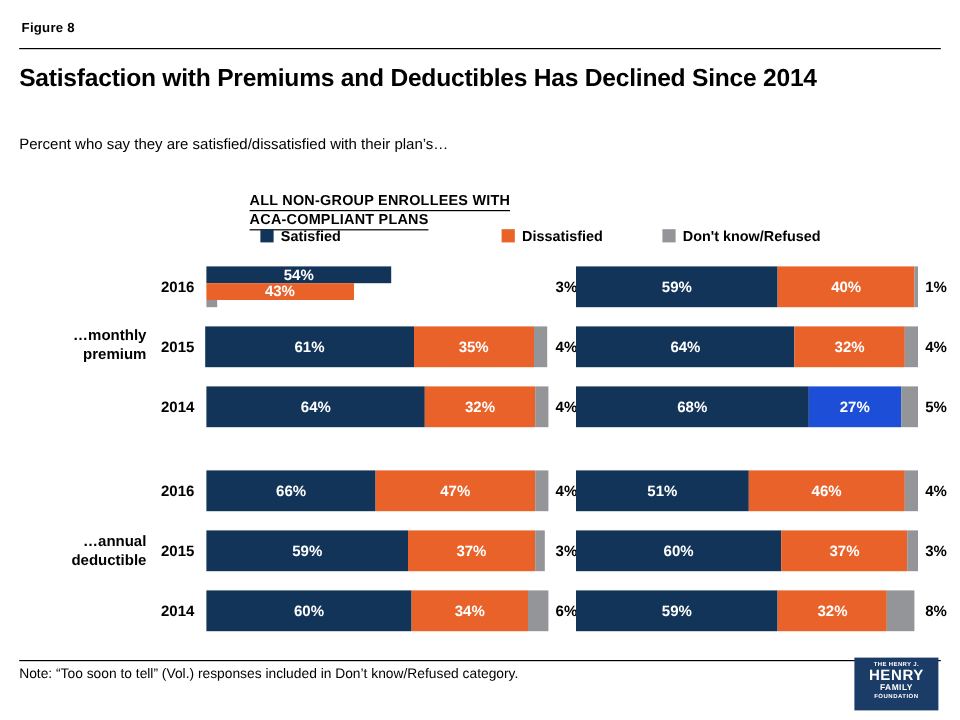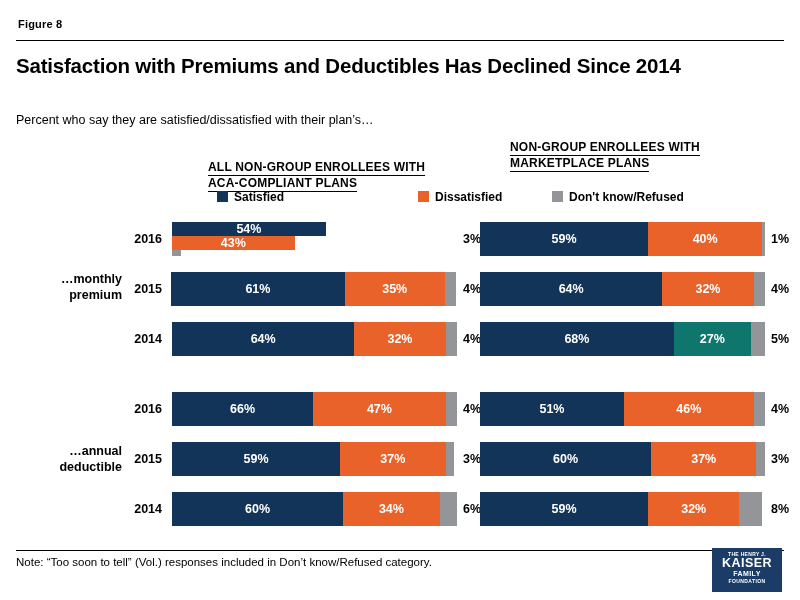--- a/index.html
+++ b/index.html
@@ -195,24 +195,20 @@
   <div class="fig-label">Figure 8</div>
   <div class="rule-top"></div>
   <div class="title">Satisfaction with Premiums and Deductibles Has Declined Since 2014</div>
   <div class="subtitle">Percent who say they are satisfied/dissatisfied with their plan’s…</div>
 
   <div class="panel-head" style="left:208px; top:140px;margin-top:20px;">
     <span>ALL NON-GROUP ENROLLEES WITH</span><br>
     <span>ACA-COMPLIANT PLANS</span>
   </div>
 
-  <div class="panel-head" style="left:510px; top:140px;">
-    <span>NON-GROUP ENROLLEES WITH</span><br>
-    <span>MARKETPLACE PLANS</span>
-  </div>
 
   <div class="legend">
     <div class="legend-item" style="left:67px; top:0;">
       <span class="legend-swatch" style="background: rgb(18, 52, 89);"></span><span>Satisfied</span>
     </div>
     <div class="legend-item" style="left:268px; top:0;">
       <span class="legend-swatch" style="background: rgb(232, 98, 42);"></span><span>Dissatisfied</span>
     </div>
     <div class="legend-item" style="left:402px; top:0;">
       <span class="legend-swatch" style="background: rgb(147, 149, 152);"></span><span>Don't know/Refused</span>
@@ -295,21 +291,21 @@
         <div class="bar-track" style="width: 285px;">
           <div class="seg" style="width: 182.4px; background: rgb(18, 52, 89);">64%</div>
           <div class="seg" style="width: 91.2px; background: rgb(232, 98, 42);">32%</div>
           <div class="seg dk" style="width: 11.4px; background: rgb(147, 149, 152);"></div>
         </div>
       </div>
       <div class="row-outval" style="left: 771px; top: 272px;">4%</div>
       <div class="row" style="left: 480px; top: 322px; width: 285px;">
         <div class="bar-track" style="width: 285px;">
           <div class="seg" style="width: 193.8px; background: rgb(18, 52, 89);">68%</div>
-          <div class="seg" style="width: 76.95px; background: #0f766e;">27%</div>
+          <div class="seg" style="width: 76.95px; background: #1d4ed8;">27%</div>
           <div class="seg dk" style="width: 14.25px; background: rgb(147, 149, 152);"></div>
         </div>
       </div>
       <div class="row-outval" style="left: 771px; top: 322px;">5%</div>
       <div class="row" style="left: 480px; top: 392px; width: 285px;">
         <div class="bar-track" style="width: 285px;">
           <div class="seg" style="width: 145.35px; background: rgb(18, 52, 89);">51%</div>
           <div class="seg" style="width: 131.1px; background: rgb(232, 98, 42);">46%</div>
           <div class="seg dk" style="width: 11.4px; background: rgb(147, 149, 152);"></div>
         </div>
@@ -331,18 +327,18 @@
         </div>
       </div>
       <div class="row-outval" style="left: 771px; top: 492px;">8%</div>
     </div>
 
   <div class="rule-bottom"></div>
   <div class="note" style="top:556px;">Note: “Too soon to tell” (Vol.) responses included in Don’t know/Refused category.</div>
 
   <div class="logo">
     <div class="l1">THE HENRY J.</div>
-    <div class="l2">KAISER</div>
+    <div class="l2">HENRY</div>
     <div class="l3">FAMILY</div>
     <div class="l4">FOUNDATION</div>
   </div>
 
 </div>
 
 </body></html>

